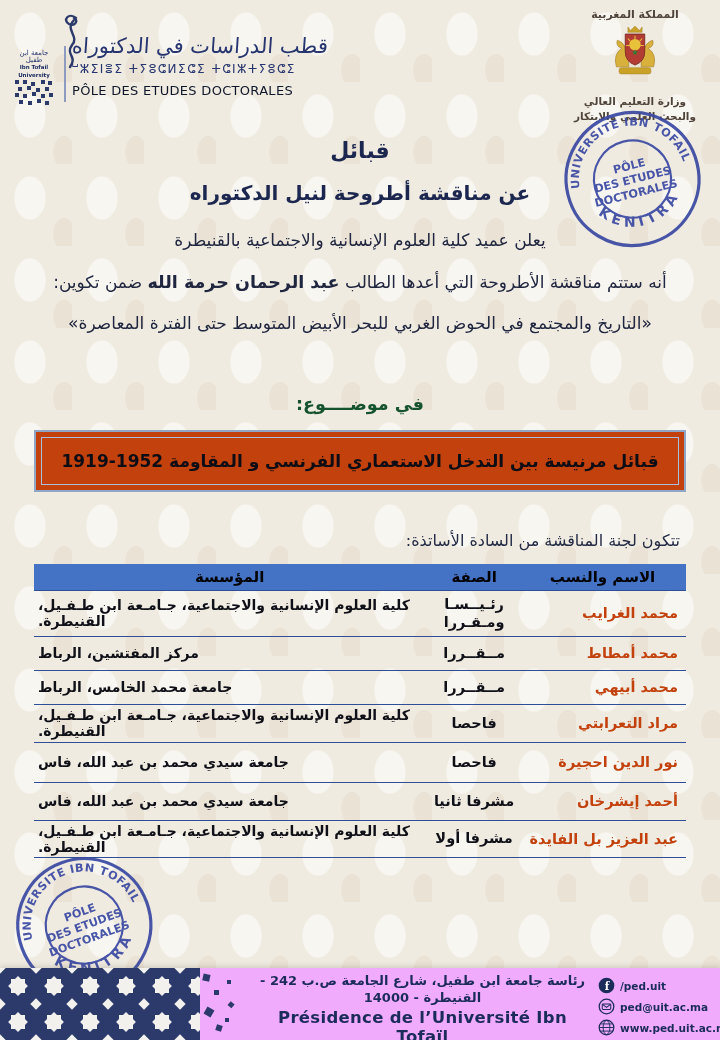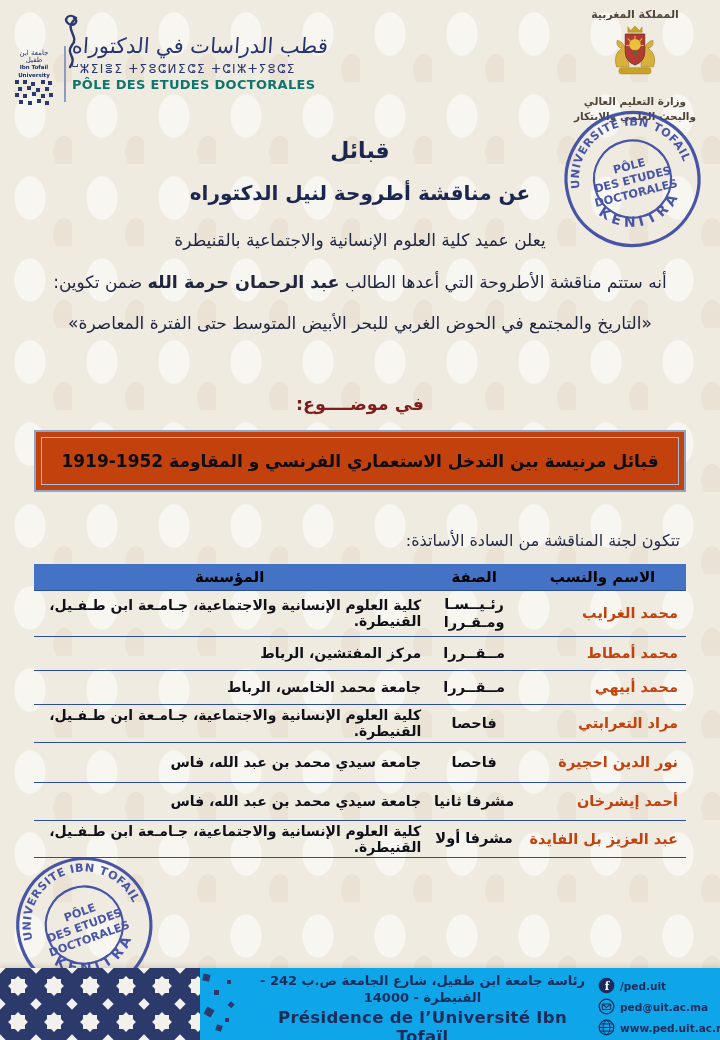--- a/index.html
+++ b/index.html
@@ -13,58 +13,58 @@
   
   .logo-group{position:absolute;left:8px;top:10px;width:350px;height:104px}
   .flourish{position:absolute;left:30px;top:0}
   .logo-box{position:absolute;left:4px;top:40px;width:44px;text-align:center}
   .logo-tiny-ar{font-size:7px;color:#26356f;line-height:1}
   .logo-tiny-en{font-size:5.5px;font-weight:bold;color:#1d2c63;line-height:1.4}
   .logo-divider{position:absolute;left:56px;top:36px;width:2px;height:56px;background:#8e9bc0}
   .logo-text{position:absolute;left:64px;top:24px;width:286px}
   .calligraphy{font-size:21px;color:#26356f;direction:rtl;text-align:left;line-height:1.2;transform:skewX(-4deg)}
   .tifinagh{font-size:12px;letter-spacing:1.5px;color:#26356f;margin-top:3px;white-space:nowrap}
-  .pole-fr{font-size:13px;font-weight:700;letter-spacing:.3px;color:#0f766e;margin-top:1px}
+  .pole-fr{font-size:13px;font-weight:400;letter-spacing:.3px;color:#0f172a;margin-top:7px}
   .gov{position:absolute;right:6px;top:8px;width:158px;text-align:center}
   .kingdom{font-size:11px;font-weight:bold;color:#4f443a}
   .ministry{font-size:10.5px;font-weight:bold;color:#4f443a;line-height:1.4;margin-top:12px}
   
   .stamp{position:absolute;opacity:.92}
   .stamp-top{left:558px;top:104px;transform:rotate(-14deg)}
   .stamp-bottom{left:10px;top:850px;transform:rotate(-20deg)}
   
   .l{position:absolute;left:0;right:0;text-align:center;direction:rtl;color:#20263f}
   .t-title{top:138px;font-size:22px;font-weight:bold;color:#1c2750}
   .t-sub{top:181px;font-size:20px;font-weight:bold;color:#1c2750}
   .t-l1{top:230px;font-size:17px}
   .t-l2{top:272px;font-size:17px}
   .t-l2 b{font-size:17.5px}
   .t-l3{top:313px;font-size:17px}
   .t-l4{top:353px;font-size:17.5px;font-weight:bold;color:#1c2750}
-  .t-l5{top:394px;font-size:17.5px;font-weight:bold;color:#7f1d1d}
+  .t-l5{top:394px;font-size:17.5px;font-weight:bold;color:#14532d}
   
   .subject-outer{position:absolute;left:34px;top:430px;width:652px;height:62px;border:2px solid #8fa6c6;background:#c2410c;box-sizing:border-box}
   .subject-inner{position:absolute;inset:5px;border:1.5px solid #a9bfdb;display:flex;align-items:center;justify-content:center;direction:rtl}
   .subject-text{font-size:17px;font-weight:bold;color:#0d0d16}
   
   .committee{position:absolute;right:40px;top:531px;direction:rtl;font-size:16px;color:#242b45}
   
   .ttable{position:absolute;left:34px;top:564px;width:652px;display:table;table-layout:fixed;direction:rtl;border-collapse:collapse}
   .trow{display:table-row}
   .tcell{display:table-cell;vertical-align:middle;border-bottom:1.5px solid #2e4f95;padding:2px 4px;box-sizing:border-box}
   .thead .tcell{background:#4472c4;color:#000000;font-weight:bold;font-size:15px;text-align:center;height:26px;border-bottom:1.5px solid #2e4f95}
   .c-name{width:25%;text-align:right;padding-right:8px}
   .c-role{width:15%;text-align:center}
   .c-inst{width:60%;text-align:center}
   .cell-name{font-size:14.5px;font-weight:bold;color:#c2410c;text-align:right;padding-right:8px}
   .cell-role{font-size:14.5px;font-weight:bold;color:#101018;text-align:center;white-space:pre-line;line-height:1.25}
-  .cell-inst{font-size:14px;font-weight:bold;color:#101018;text-align:right}
+  .cell-inst{font-size:14px;font-weight:bold;color:#101018;text-align:left}
   .r1{height:46px}.r2{height:34px}.r3{height:34px}.r4{height:38px}.r5{height:40px}.r6{height:38px}.r7{height:36px}
   
-  .footer{position:absolute;left:0;top:968px;width:720px;height:72px;background:#0ea5e9;box-shadow:0 -2px 5px rgba(90,80,60,.18)}
+  .footer{position:absolute;left:0;top:968px;width:720px;height:72px;background:#f0abfc;box-shadow:0 -2px 5px rgba(90,80,60,.18)}
   .mosaic{position:absolute;left:0;top:0}
   .footer-text{position:absolute;left:250px;top:5px;width:345px;text-align:center}
   .f-ar{direction:rtl;font-size:13px;font-weight:bold;color:#1b2b5a;line-height:1.3}
   .f-fr{font-size:16.5px;font-weight:bold;color:#1b2b5a;letter-spacing:.3px;margin-top:1px}
   .contacts{position:absolute;left:598px;top:7px}
   .contact-row{display:flex;align-items:center;gap:5px;height:21px;cursor:pointer}
   .contact-row span{font-size:10.5px;font-weight:bold;color:#1b2b5a;white-space:nowrap}
 </style>
 </head>
 <body>

